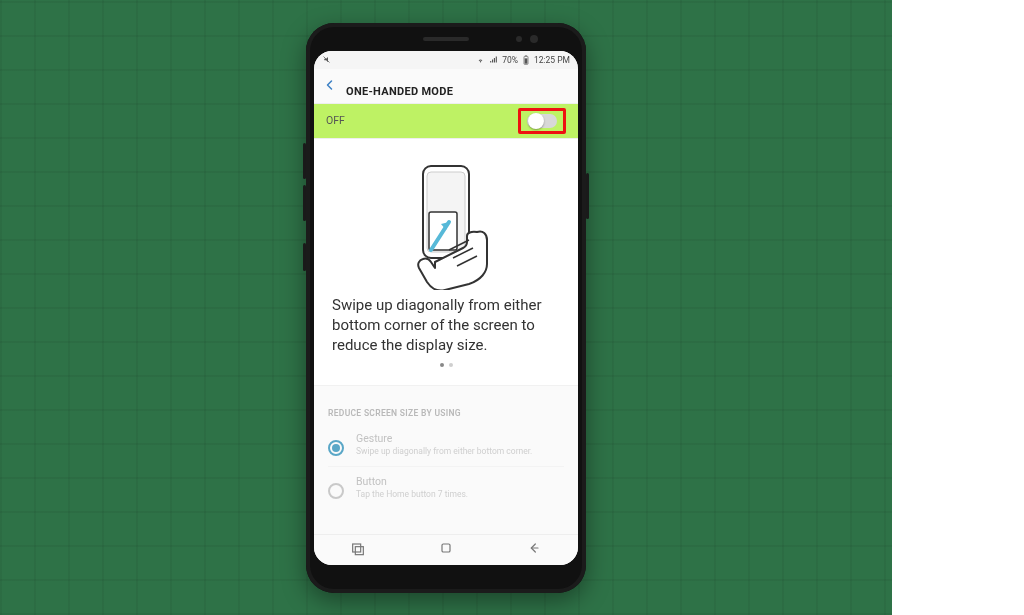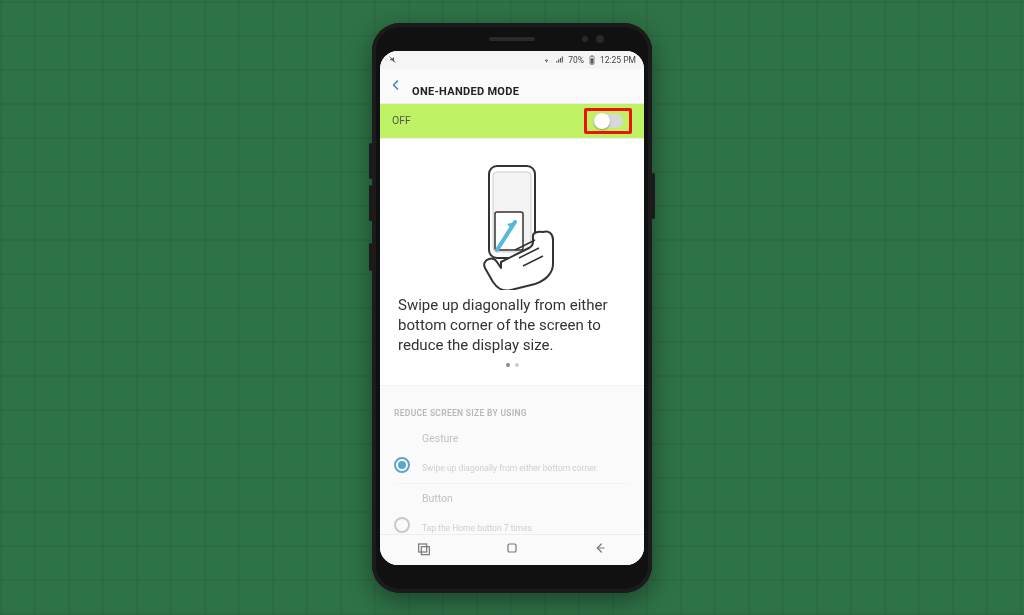--- a/index.html
+++ b/index.html
@@ -1,16 +1,16 @@
 <!DOCTYPE html>
 <html><head>
 <meta charset="utf-8">
 <style>
   html,body{margin:0;padding:0;width:1024px;height:615px;overflow:hidden;font-family:-apple-system,BlinkMacSystemFont,"Segoe UI",Roboto,Helvetica,Arial,sans-serif;}
-  .page-bg{width:1024px;height:615px;background:#2e7247;background-image:repeating-linear-gradient(90deg,rgba(0,0,0,.05)0 2px,transparent 2px 34px),repeating-linear-gradient(0deg,rgba(0,0,0,.05)0 2px,transparent 2px 34px);display:flex;align-items:center;justify-content:center;}
+  .page-bg{width:892px;height:615px;background:#2e7247;background-image:repeating-linear-gradient(90deg,rgba(0,0,0,.05)0 2px,transparent 2px 34px),repeating-linear-gradient(0deg,rgba(0,0,0,.05)0 2px,transparent 2px 34px);display:flex;align-items:center;justify-content:center;}
   .phone{position:relative;width:280px;height:570px;background:#111;border-radius:28px;box-shadow:0 8px 24px rgba(0,0,0,.4),inset 0 0 0 4px #1b1b1b;}
   
   .btn-side{position:absolute;background:#1a1a1a;border-radius:2px;}
   .vol-up{left:-3px;top:120px;width:3px;height:36px;}
   .vol-dn{left:-3px;top:162px;width:3px;height:36px;}
   .bixby{left:-3px;top:220px;width:3px;height:28px;}
   .pwr{right:-3px;top:150px;width:3px;height:46px;}
   .earpiece{position:absolute;top:14px;left:50%;transform:translateX(-50%);width:46px;height:4px;border-radius:3px;background:#2a2a2a;}
   .sensor{position:absolute;top:13px;right:64px;width:6px;height:6px;border-radius:50%;background:#2a2a2a;}
   .cam{position:absolute;top:12px;right:48px;width:8px;height:8px;border-radius:50%;background:#2a2a2a;}
@@ -36,21 +36,21 @@
   .pager{display:flex;justify-content:center;gap:5px;padding:8px 0 12px;}
   .dot{width:4px;height:4px;border-radius:50%;background:#cfcfcf;}
   .dot.active{background:#888;}
   
   .section-title{font-size:8.5px;letter-spacing:.3px;font-weight:600;color:#b9b9b9;padding:22px 14px 6px;background:#fafafa;border-top:1px solid #f1f1f1;}
   .radio-row{display:flex;gap:12px;align-items:flex-end;padding:8px 14px 10px;}
   .radio{margin-top:2px;width:12px;height:12px;border-radius:50%;border:2px solid #c9c9c9;position:relative;flex-shrink:0;}
   .radio.selected{border-color:#5aa7c7;}
   .radio.selected::after{content:"";position:absolute;inset:2px;border-radius:50%;background:#5aa7c7;}
   .radio-labels .t1{font-size:10.5px;color:#c2c2c2;}
-  .radio-labels .t2{font-size:8.5px;color:#cfcfcf;margin-top:18px;}
+  .radio-labels .t2{font-size:8.5px;color:#cfcfcf;margin-top:1px;}
   .divider{height:1px;background:#f3f3f3;margin:0 14px;}
   
   .navbar{position:absolute;bottom:0;left:0;right:0;height:30px;background:#fafafa;display:flex;align-items:center;justify-content:space-around;border-top:1px solid #eee;}
   .nav-ico{color:#666;}
   .content-area{position:absolute;top:0;left:0;right:0;bottom:30px;overflow:hidden;}
 </style>
 </head>
 <body>
 
 <div class="page-bg">

